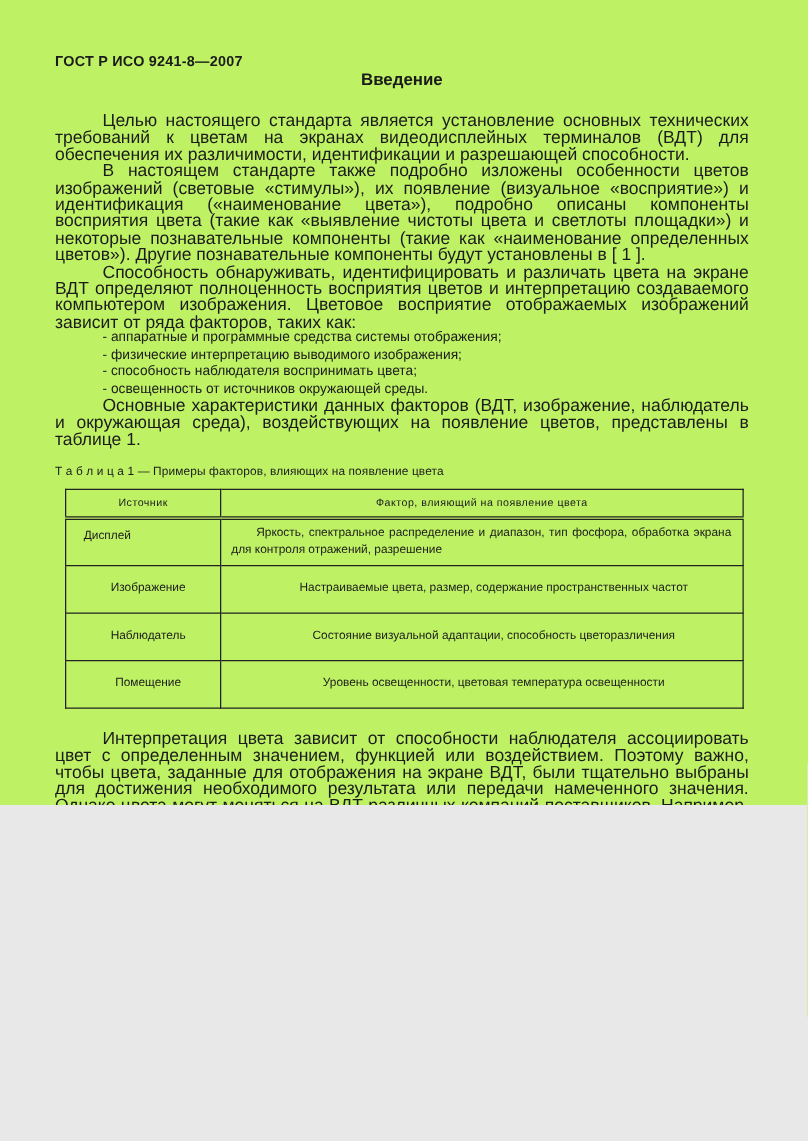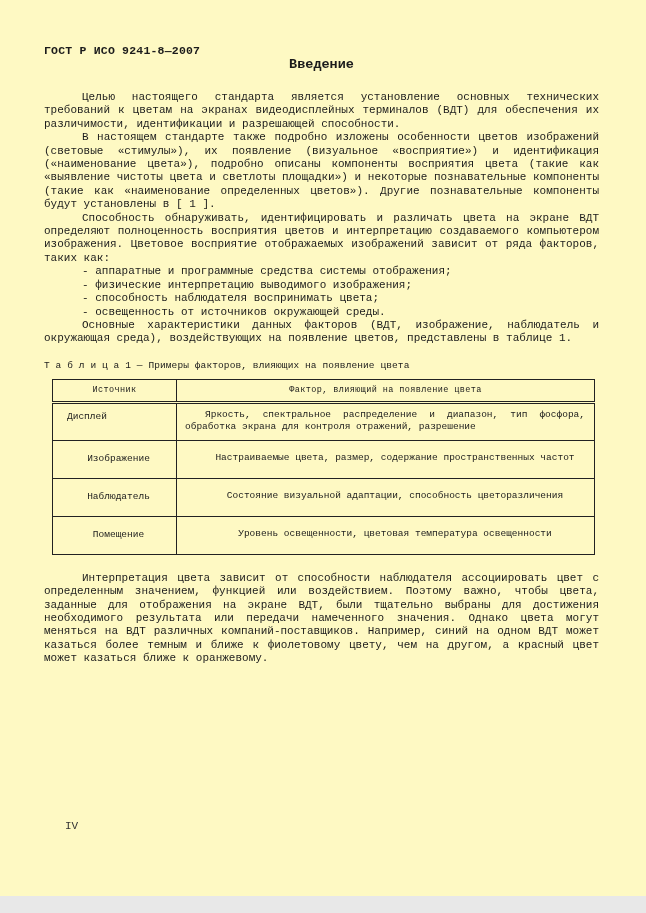--- a/index.html
+++ b/index.html
@@ -3,41 +3,41 @@
 <meta charset="utf-8">
 <style>
   html, body {
     margin: 0;
     padding: 0;
     background: #e8e8e8;
   }
   .page {
     position: relative;
     width: 646px;
-    height: 896px;
+    height: 644px;
     margin: 0 auto;
-    background: #fef9c3;
+    background: #bef264;
     box-sizing: border-box;
     padding: 44px 47px 0 44px;
-    font-family: Liberation Mono, monospace;
+    font-family: Liberation Sans, sans-serif;
     color: #1b1b1b;
   }
   .doc-header {
     font-size: 11.5px;
     font-weight: 700;
     letter-spacing: 0.2px;
   }
   .doc-title {
     font-size: 13.5px;
     font-weight: 700;
     text-align: center;
     margin: 0 0 19px 0;
   }
   .para {
-    font-size: 11px;
+    font-size: 14px;
     line-height: 13.4px;
     text-align: justify;
     text-indent: 38px;
     margin: 0;
   }
   .list-line {
     font-size: 11px;
     line-height: 13.4px;
     text-indent: 38px;
     margin: 0;

